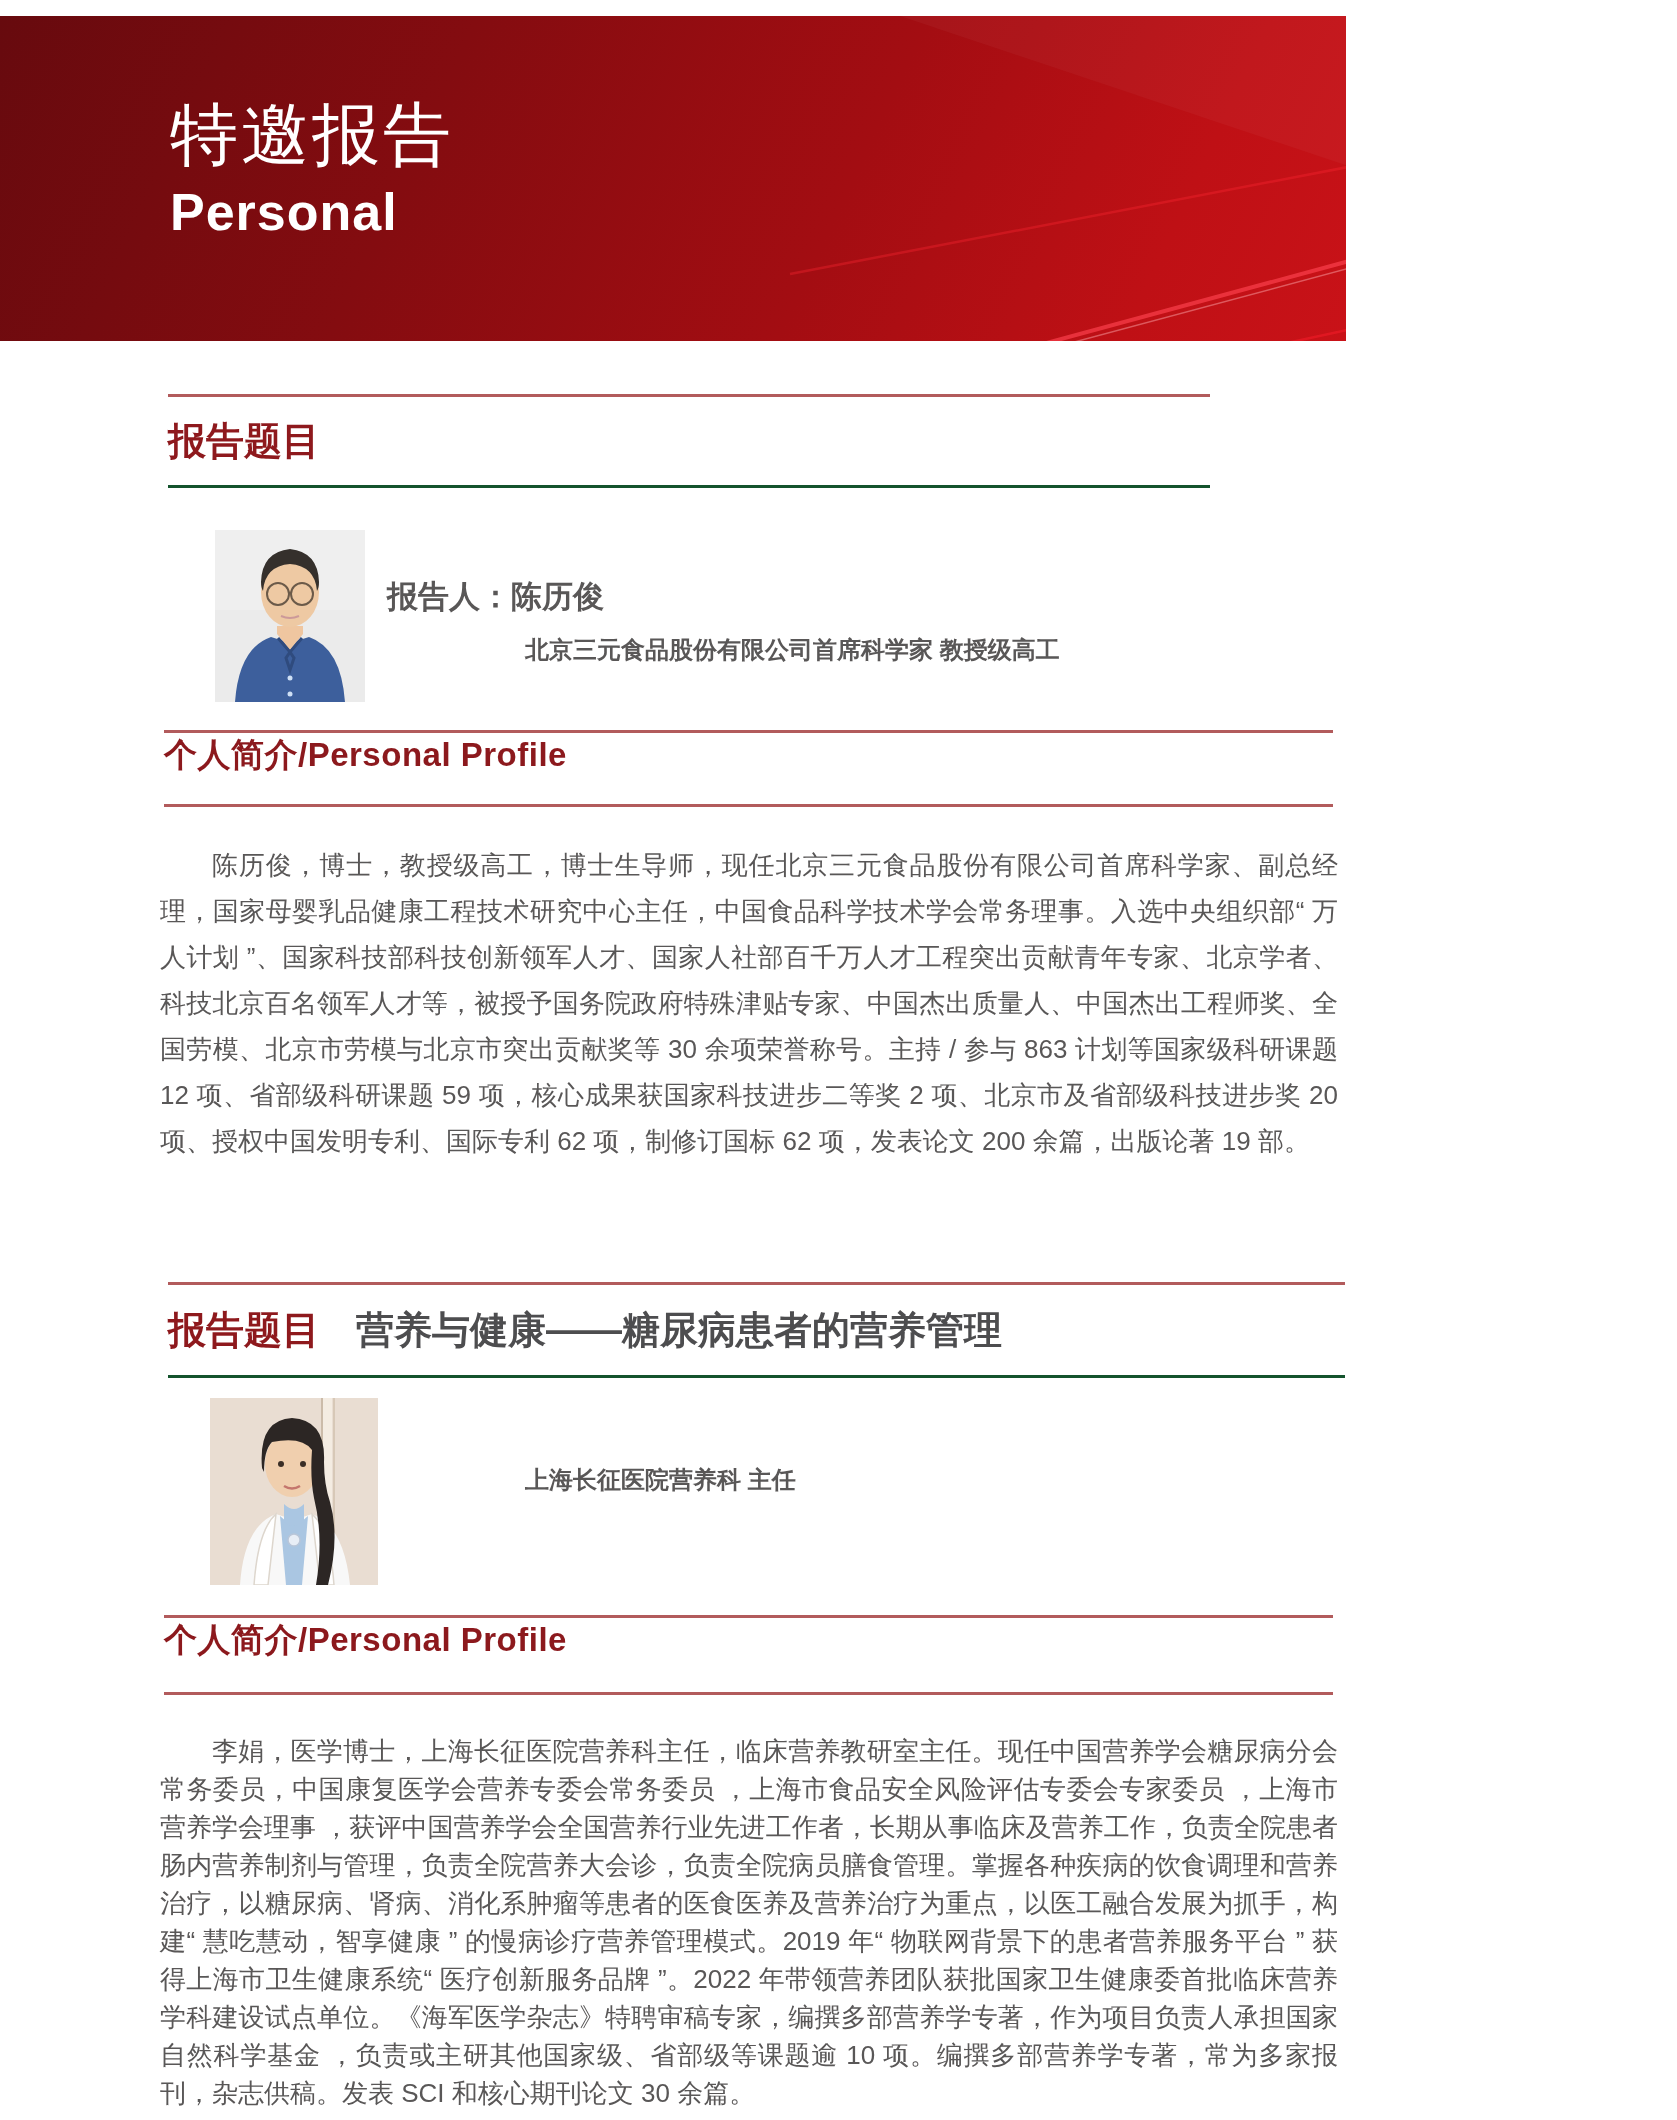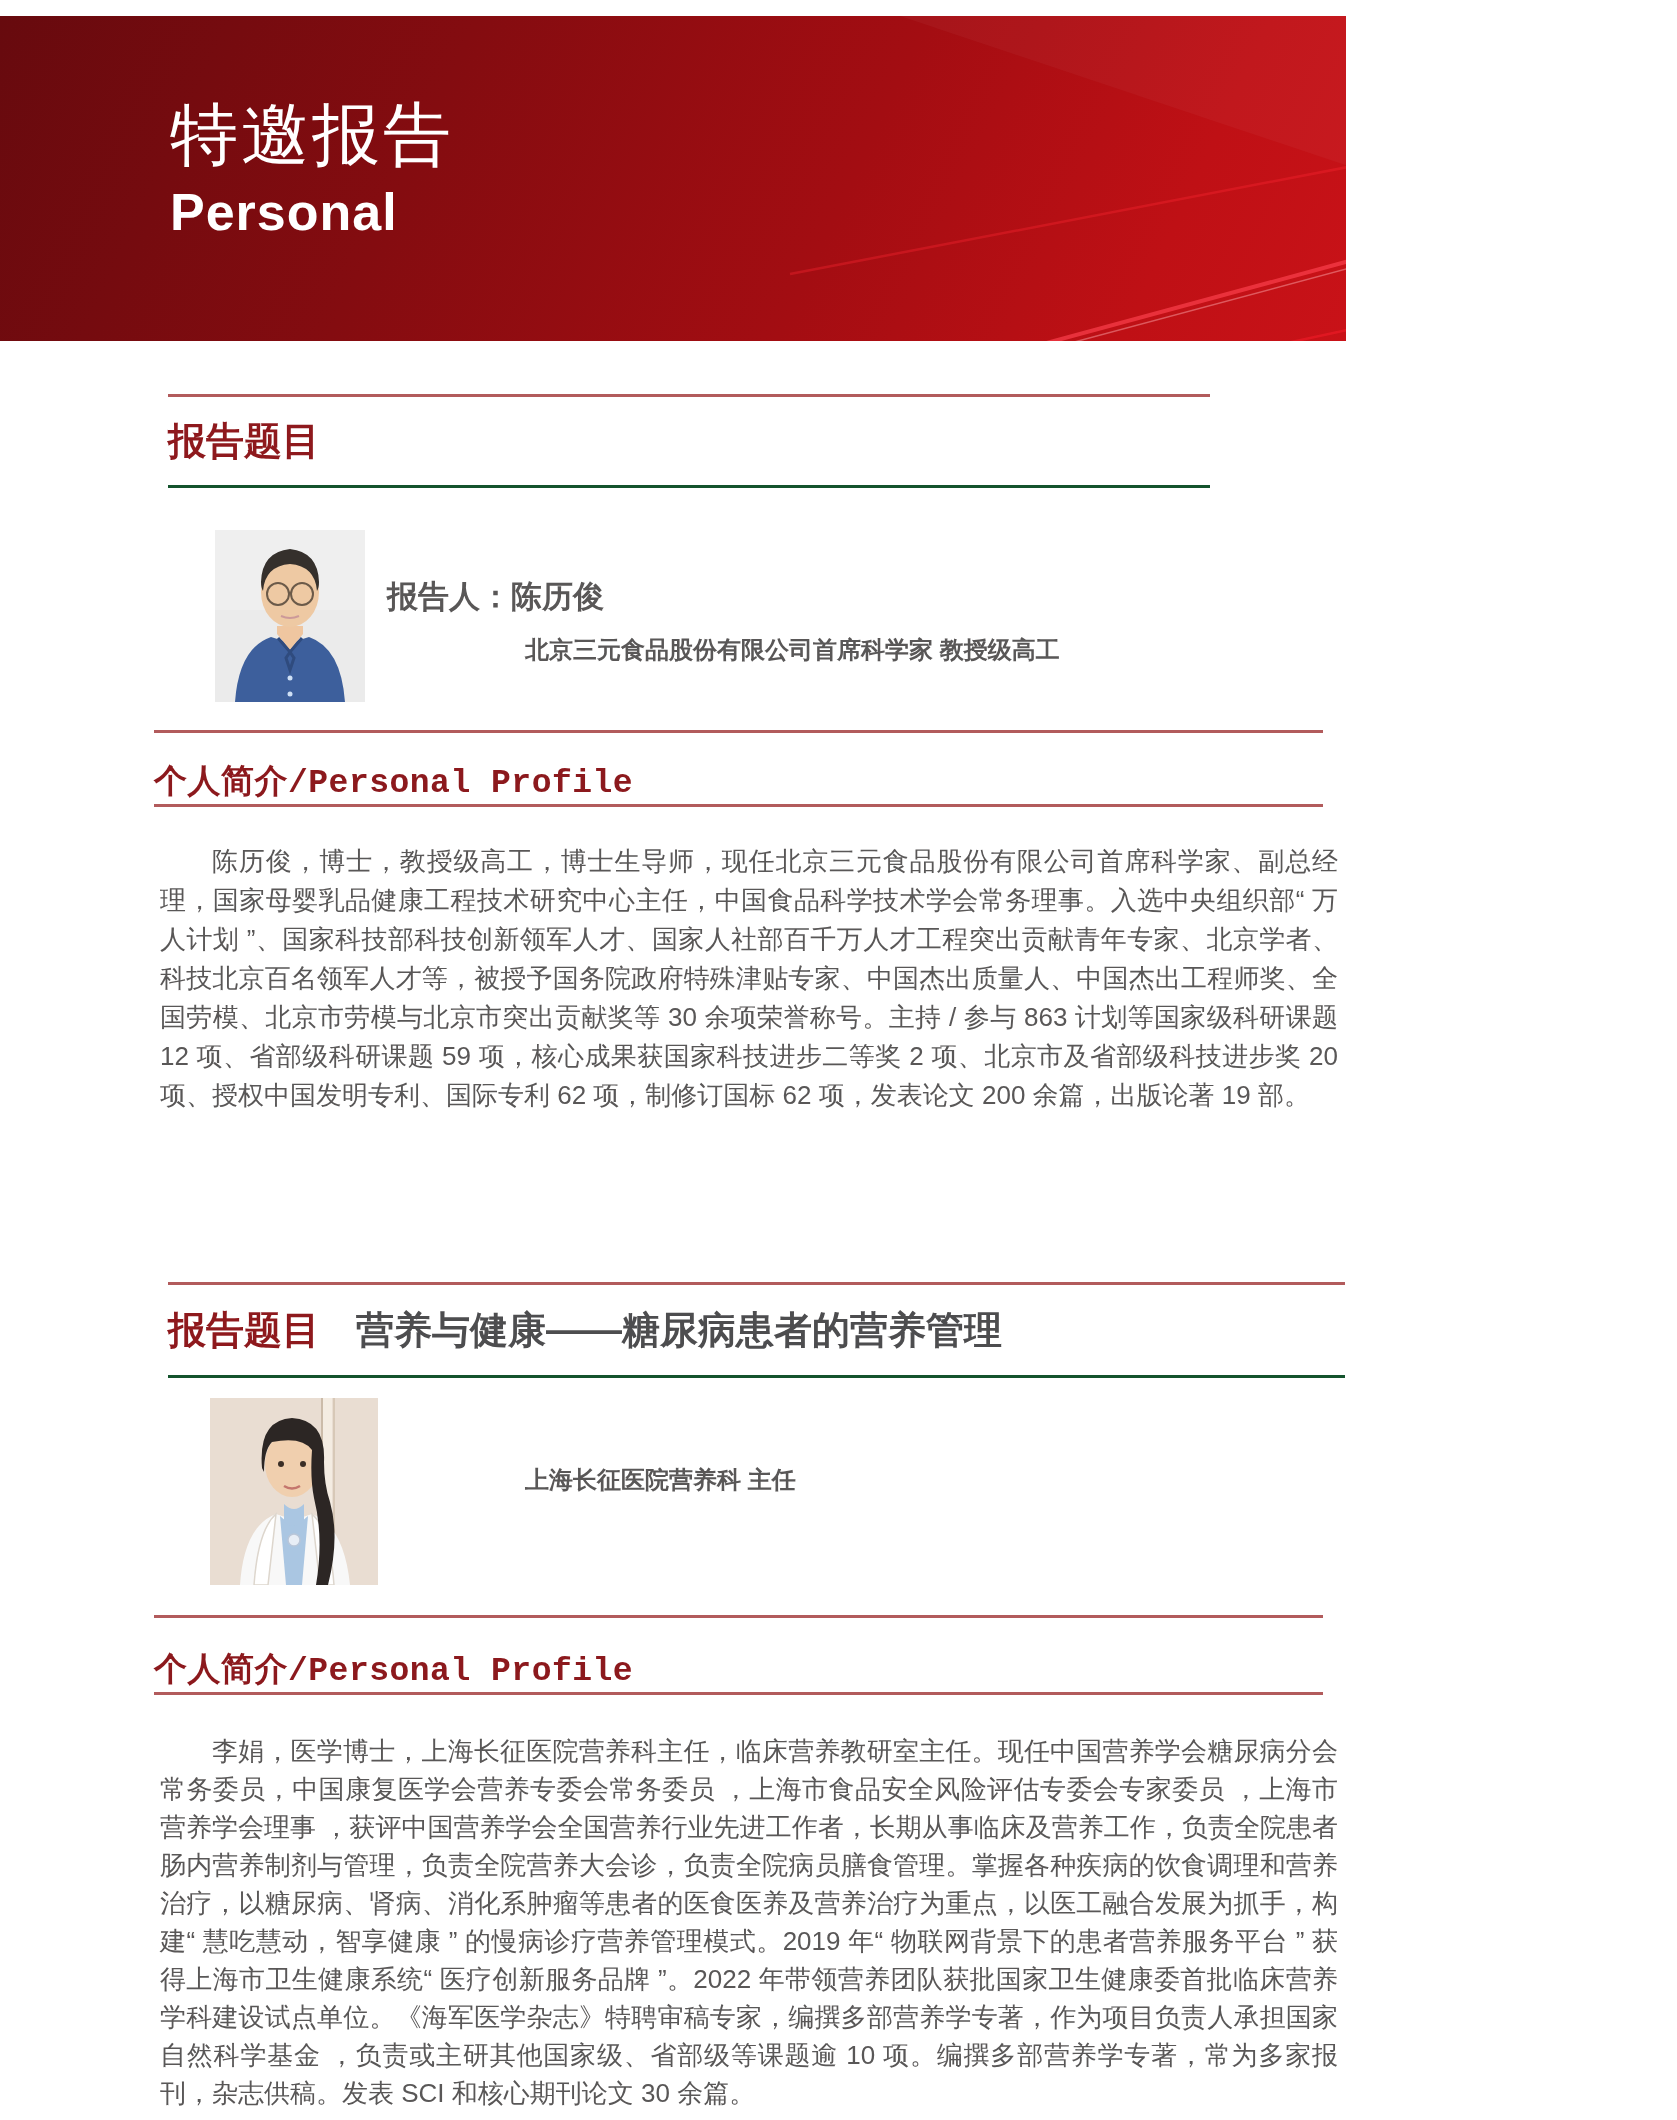--- a/index.html
+++ b/index.html
@@ -33,32 +33,32 @@
     display:flex;align-items:center;box-sizing:border-box;
   }
   .title-label{font-size:38px;font-weight:700;color:#8e191d;white-space:nowrap;}
   .title-text{font-size:38px;font-weight:700;color:#4d4d4f;margin-left:36px;white-space:nowrap;}
 
   .speaker{position:absolute;left:387px;}
   .speaker-line{font-size:31px;font-weight:700;color:#595757;}
   .speaker-affil{font-size:24px;font-weight:700;color:#595757;margin-top:16px;margin-left:138px;text-align:center;}
 
   .profile-head{
-    position:absolute;left:154px;width:1169px;
+    position:absolute;left:164px;width:1169px;
     border-top:3px solid #b25b5c;border-bottom:3px solid #b25b5c;
-    display:flex;align-items:flex-end;box-sizing:border-box;font-family:Liberation Mono, monospace;
+    display:flex;align-items:flex-start;box-sizing:border-box;
   }
   .profile-head .ph-text{font-size:33px;font-weight:700;color:#8c191d;letter-spacing:0.5px;}
 
   .bio{
     position:absolute;left:160px;width:1178px;
     font-size:26px;color:#595757;
     text-align:justify;text-indent:2em;
   }
-  .bio.b1{line-height:39px;}
+  .bio.b1{line-height:46px;}
   .bio.b2{line-height:38px;}
 
   .photo{position:absolute;overflow:hidden;background:#ececec;}
   .photo svg{display:block;}
 </style>
 </head>
 <body>
 
 <div class="page">
 

